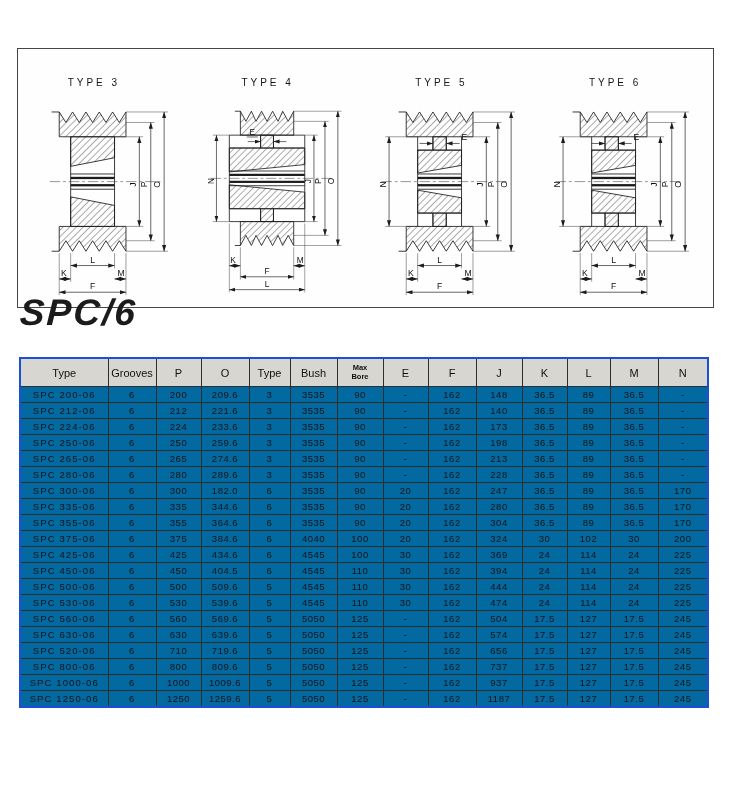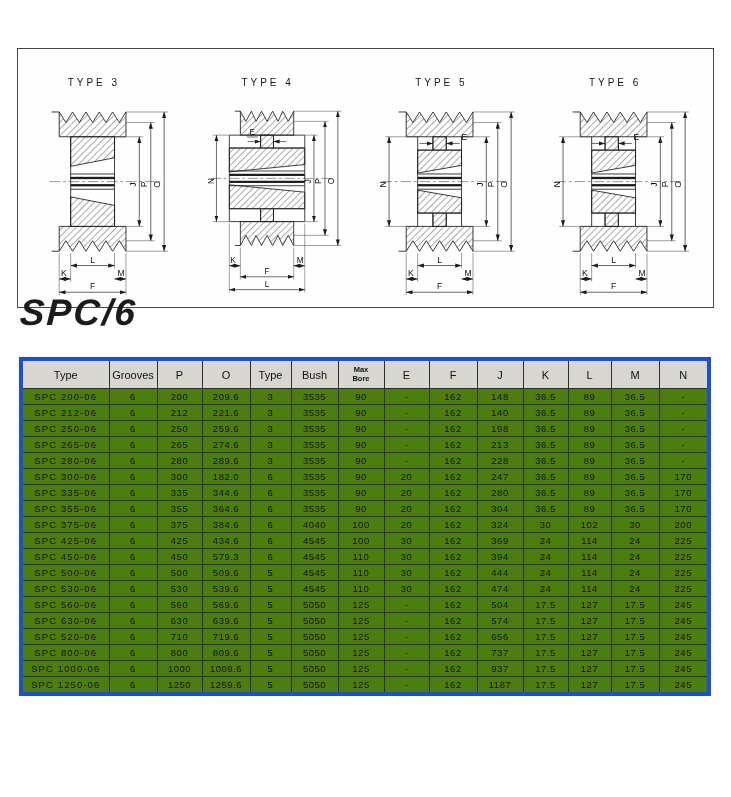--- a/index.html
+++ b/index.html
@@ -28,21 +28,21 @@
   
   .sheet-title{
     position:absolute;left:20px;top:292px;
     font-size:37px;font-weight:bold;font-style:italic;letter-spacing:2px;
     color:#1b1b1b;transform:skewX(-3deg);
   }
   
   .spec-table{
     position:absolute;left:19px;top:357px;
     border-collapse:collapse;table-layout:fixed;
-    border:4px solid #1d4ed8;background:#4d7c0f;
+    border:2px solid #1d4ed8;background:#0369a1;
   }
   .spec-table th{
     background:#d8d6d1;border:1px solid #2e2e2e;height:27px;
     font-size:11px;font-weight:normal;color:#111;padding:0;text-align:center;
   }
   .spec-table th .mb{font-size:7.5px;line-height:8.5px;font-weight:bold;}
   .spec-table td{
     border:1px solid #2e2e2e;height:15px;padding:0;text-align:center;
     font-size:9.5px;letter-spacing:0.5px;color:#131313;white-space:nowrap;
   }
@@ -382,20 +382,36 @@
         <td>90</td>
         <td>-</td>
         <td>162</td>
         <td>140</td>
         <td>36.5</td>
         <td>89</td>
         <td>36.5</td>
         <td>-</td>
       </tr>
       <tr>
+        <td class="c-type">SPC 224-06</td>
+        <td>6</td>
+        <td>224</td>
+        <td>233.6</td>
+        <td>3</td>
+        <td>3535</td>
+        <td>90</td>
+        <td>-</td>
+        <td>162</td>
+        <td>173</td>
+        <td>36.5</td>
+        <td>89</td>
+        <td>36.5</td>
+        <td>-</td>
+      </tr>
+      <tr>
         <td class="c-type">SPC 250-06</td>
         <td>6</td>
         <td>250</td>
         <td>259.6</td>
         <td>3</td>
         <td>3535</td>
         <td>90</td>
         <td>-</td>
         <td>162</td>
         <td>198</td>
@@ -513,21 +529,21 @@
         <td>369</td>
         <td>24</td>
         <td>114</td>
         <td>24</td>
         <td>225</td>
       </tr>
       <tr>
         <td class="c-type">SPC 450-06</td>
         <td>6</td>
         <td>450</td>
-        <td>579.3</td>
+        <td>404.5</td>
         <td>6</td>
         <td>4545</td>
         <td>110</td>
         <td>30</td>
         <td>162</td>
         <td>394</td>
         <td>24</td>
         <td>114</td>
         <td>24</td>
         <td>225</td>

